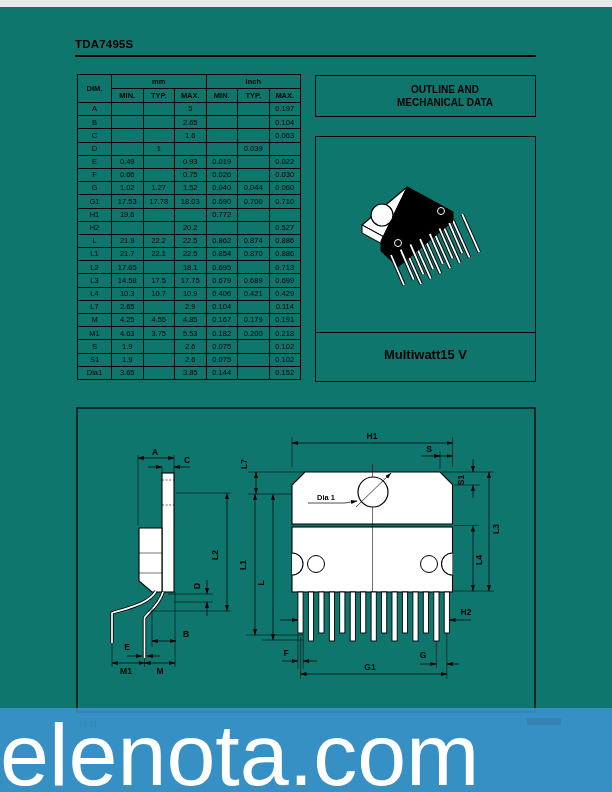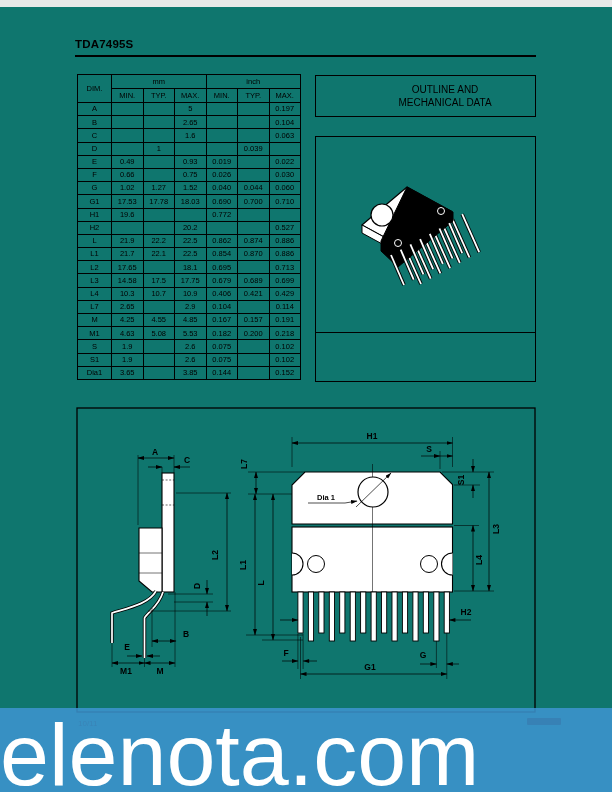--- a/index.html
+++ b/index.html
@@ -6,28 +6,28 @@
   .page{position:relative;width:612px;height:792px;background:#0f766e;margin:7px auto;overflow:hidden;
         font-family:"Liberation Sans", sans-serif;color:#000;}
   .title{position:absolute;left:75px;top:31px;font-size:11.5px;font-weight:bold;letter-spacing:.2px;}
   .title-rule{position:absolute;left:75px;top:48px;width:461px;height:2px;background:#000;}
 
   
   table.dim-table{position:absolute;left:77px;top:67px;border-collapse:collapse;table-layout:fixed;
                   width:222px;font-size:7.5px;}
   .dim-table th,.dim-table td{border:1px solid #000;padding:0;text-align:center;vertical-align:middle;
                   font-size:7.5px;line-height:1;}
-  .dim-table th{font-weight:normal;height:13px;}
+  .dim-table th{font-weight:bold;height:13px;}
   .dim-table td{height:12.2px;font-weight:normal;}
   .dim-table{border:1.5px solid #000;}
 
   
   .outline-box{position:absolute;left:315px;top:68px;width:219px;height:40px;border:1.3px solid #000;
                display:flex;flex-direction:column;justify-content:center;align-items:center;}
-  .outline-box span{font-weight:normal;font-size:10px;line-height:1.3;padding-left:39px;}
+  .outline-box span{font-weight:bold;font-size:10px;line-height:1.3;padding-left:39px;}
   .package-box{position:absolute;left:315px;top:129px;width:219px;height:244px;border:1.3px solid #000;}
   .pkg-divider{position:absolute;left:0;top:195px;width:100%;height:1.3px;background:#000;}
   .pkg-name{position:absolute;left:0;top:210px;width:100%;text-align:center;font-weight:bold;font-size:13px;}
   .pkg3d{position:absolute;left:0;top:0;}
 
   
   .drawing-svg{position:absolute;left:76px;top:400px;}
   .ol{fill:#fff;stroke:#000;stroke-width:1.1;}
   .ol2{fill:#fff;stroke:#000;stroke-width:1.2;}
   .dl{stroke:#000;stroke-width:.7;fill:none;}
@@ -228,27 +228,27 @@
           <td>0.104</td>
           <td></td>
           <td>0.114</td>
         </tr>
         <tr>
           <td>M</td>
           <td>4.25</td>
           <td>4.55</td>
           <td>4.85</td>
           <td>0.167</td>
-          <td>0.157</td>
+          <td>0.179</td>
           <td>0.191</td>
         </tr>
         <tr>
           <td>M1</td>
           <td>4.63</td>
-          <td>5.08</td>
+          <td>3.75</td>
           <td>5.53</td>
           <td>0.182</td>
           <td>0.200</td>
           <td>0.218</td>
         </tr>
         <tr>
           <td>S</td>
           <td>1.9</td>
           <td></td>
           <td>2.6</td>
@@ -319,20 +319,21 @@
           <path class="leg-wh" d="M419.1,231.1 l13,30"></path>
         <path class="leg-bk" d="M428.8,225.8 l13,30"></path>
           <path class="leg-wh" d="M428.8,225.8 l13,30"></path>
         <path class="leg-bk" d="M438.5,220.5 l13,30"></path>
           <path class="leg-wh" d="M438.5,220.5 l13,30"></path>
         <path class="leg-bk" d="M448.2,215.2 l13,30"></path>
           <path class="leg-wh" d="M448.2,215.2 l13,30"></path>
       </g>
     </svg>
     <div class="pkg-divider"></div>
+    <div class="pkg-name">Multiwatt15 V</div>
   </div>
 
   <svg class="drawing-svg" width="460" height="306" viewBox="76 400 460 306">
     <defs>
       <marker id="ae" markerWidth="7" markerHeight="5" refX="6" refY="2" orient="auto" markerUnits="userSpaceOnUse">
         <path d="M0,0 L6.5,2 L0,4 Z" fill="#000"></path>
       </marker>
       <marker id="as" markerWidth="7" markerHeight="5" refX="0.5" refY="2" orient="auto" markerUnits="userSpaceOnUse">
         <path d="M6.5,0 L0,2 L6.5,4 Z" fill="#000"></path>
       </marker>

